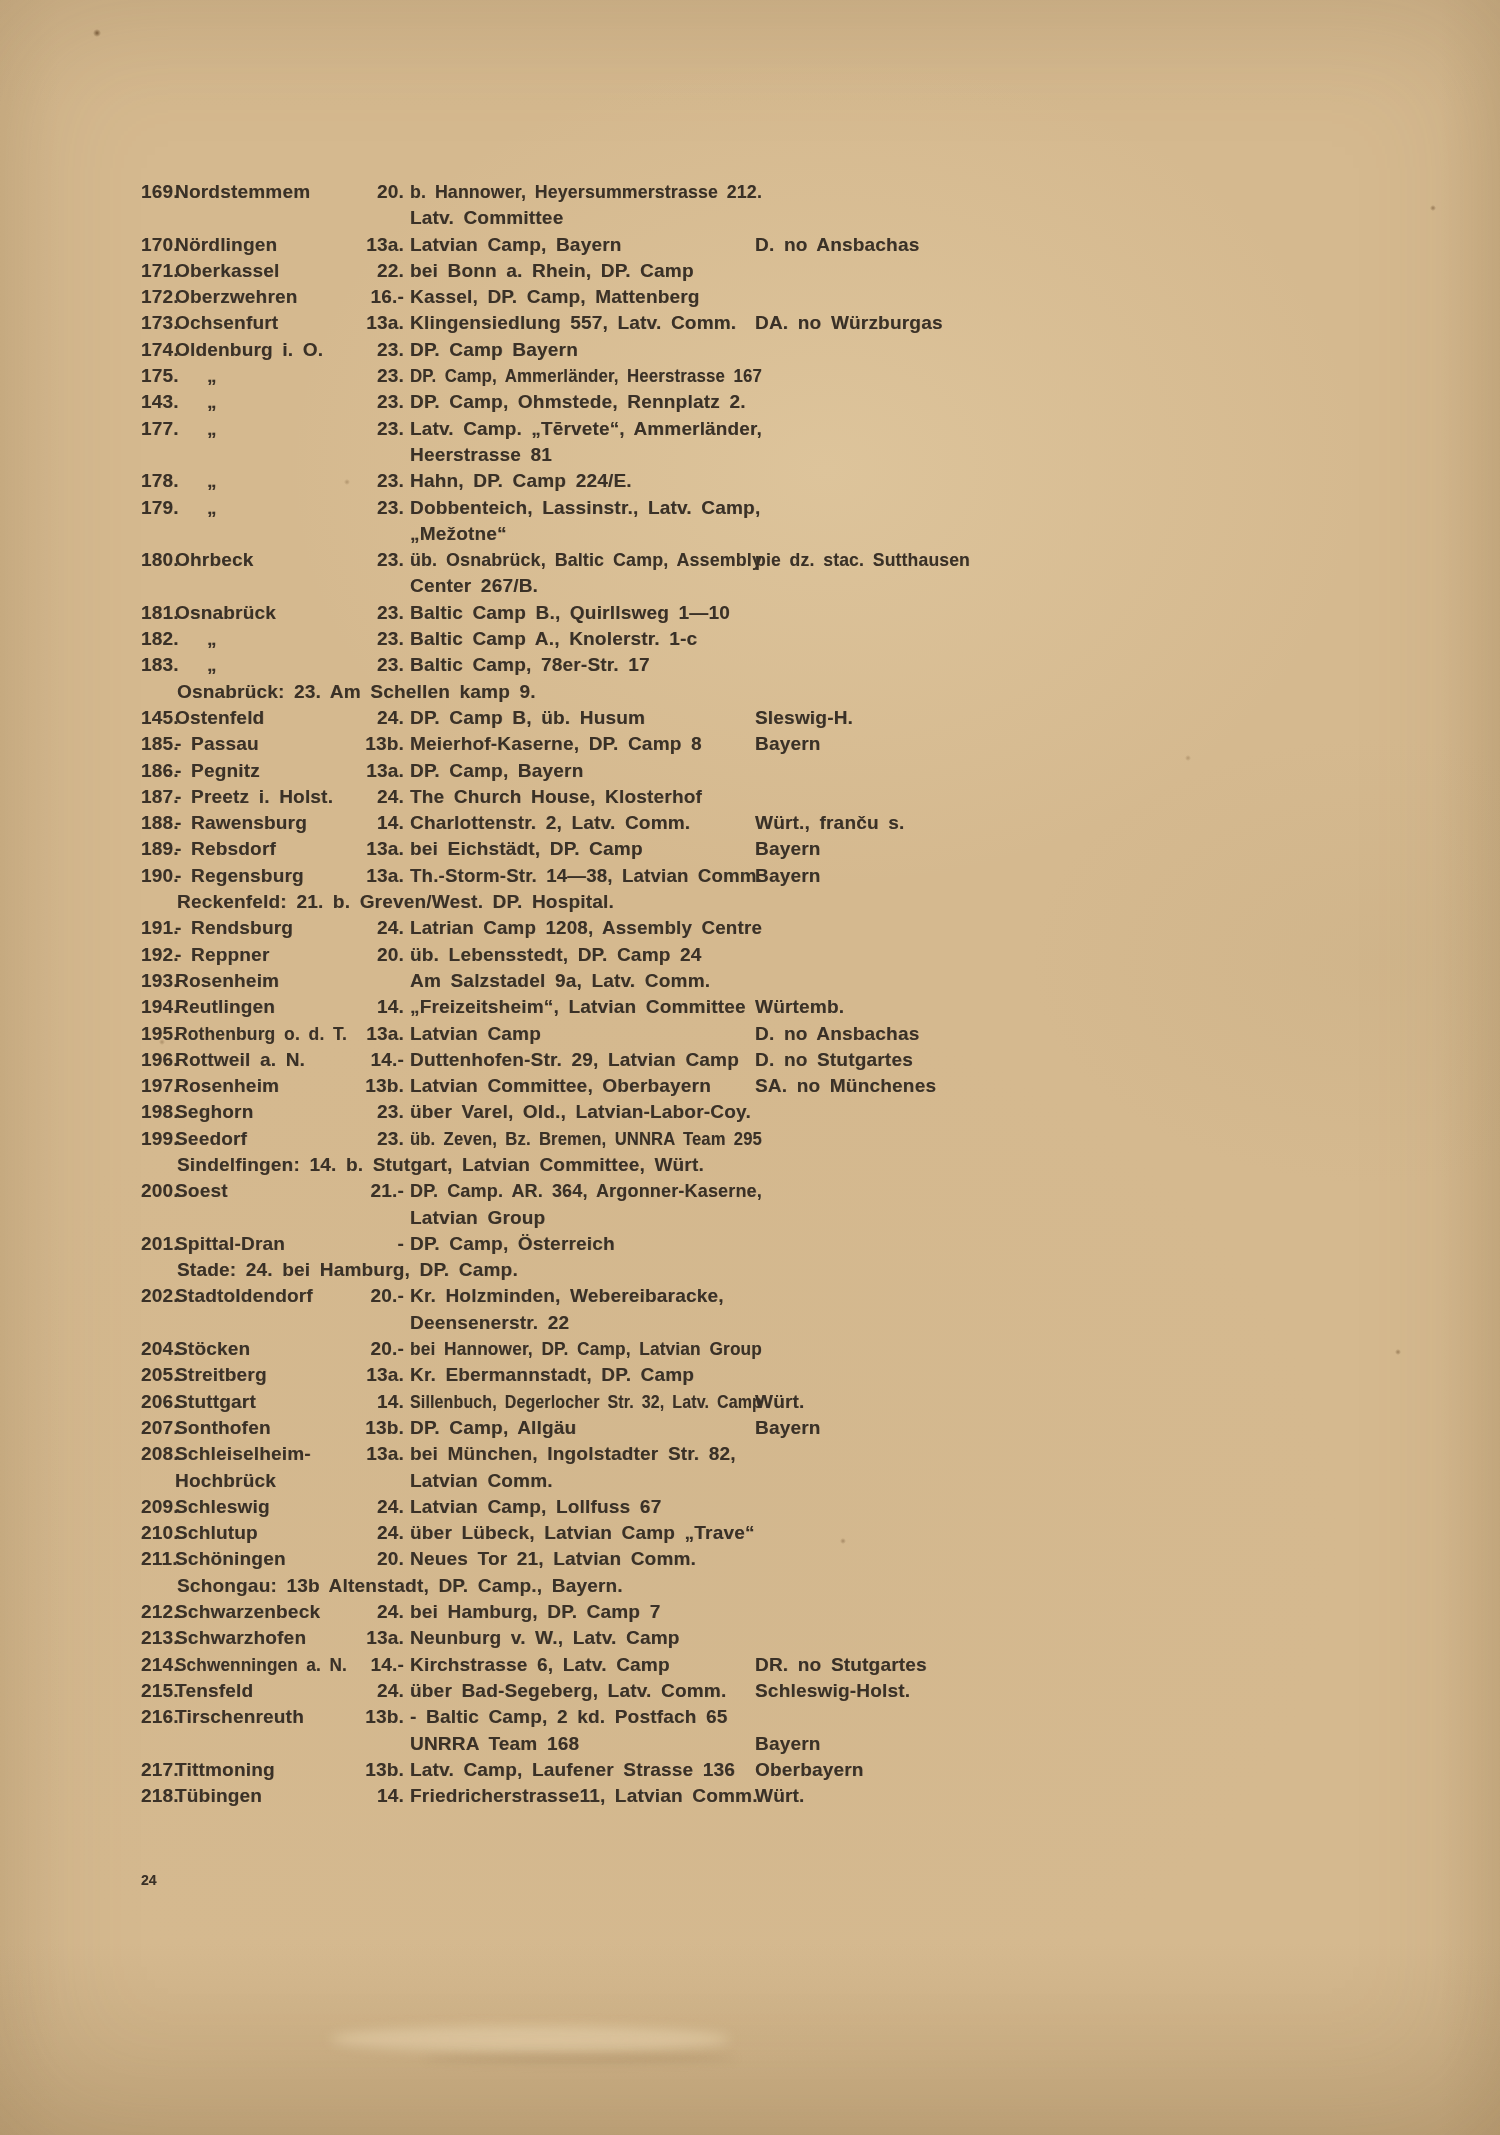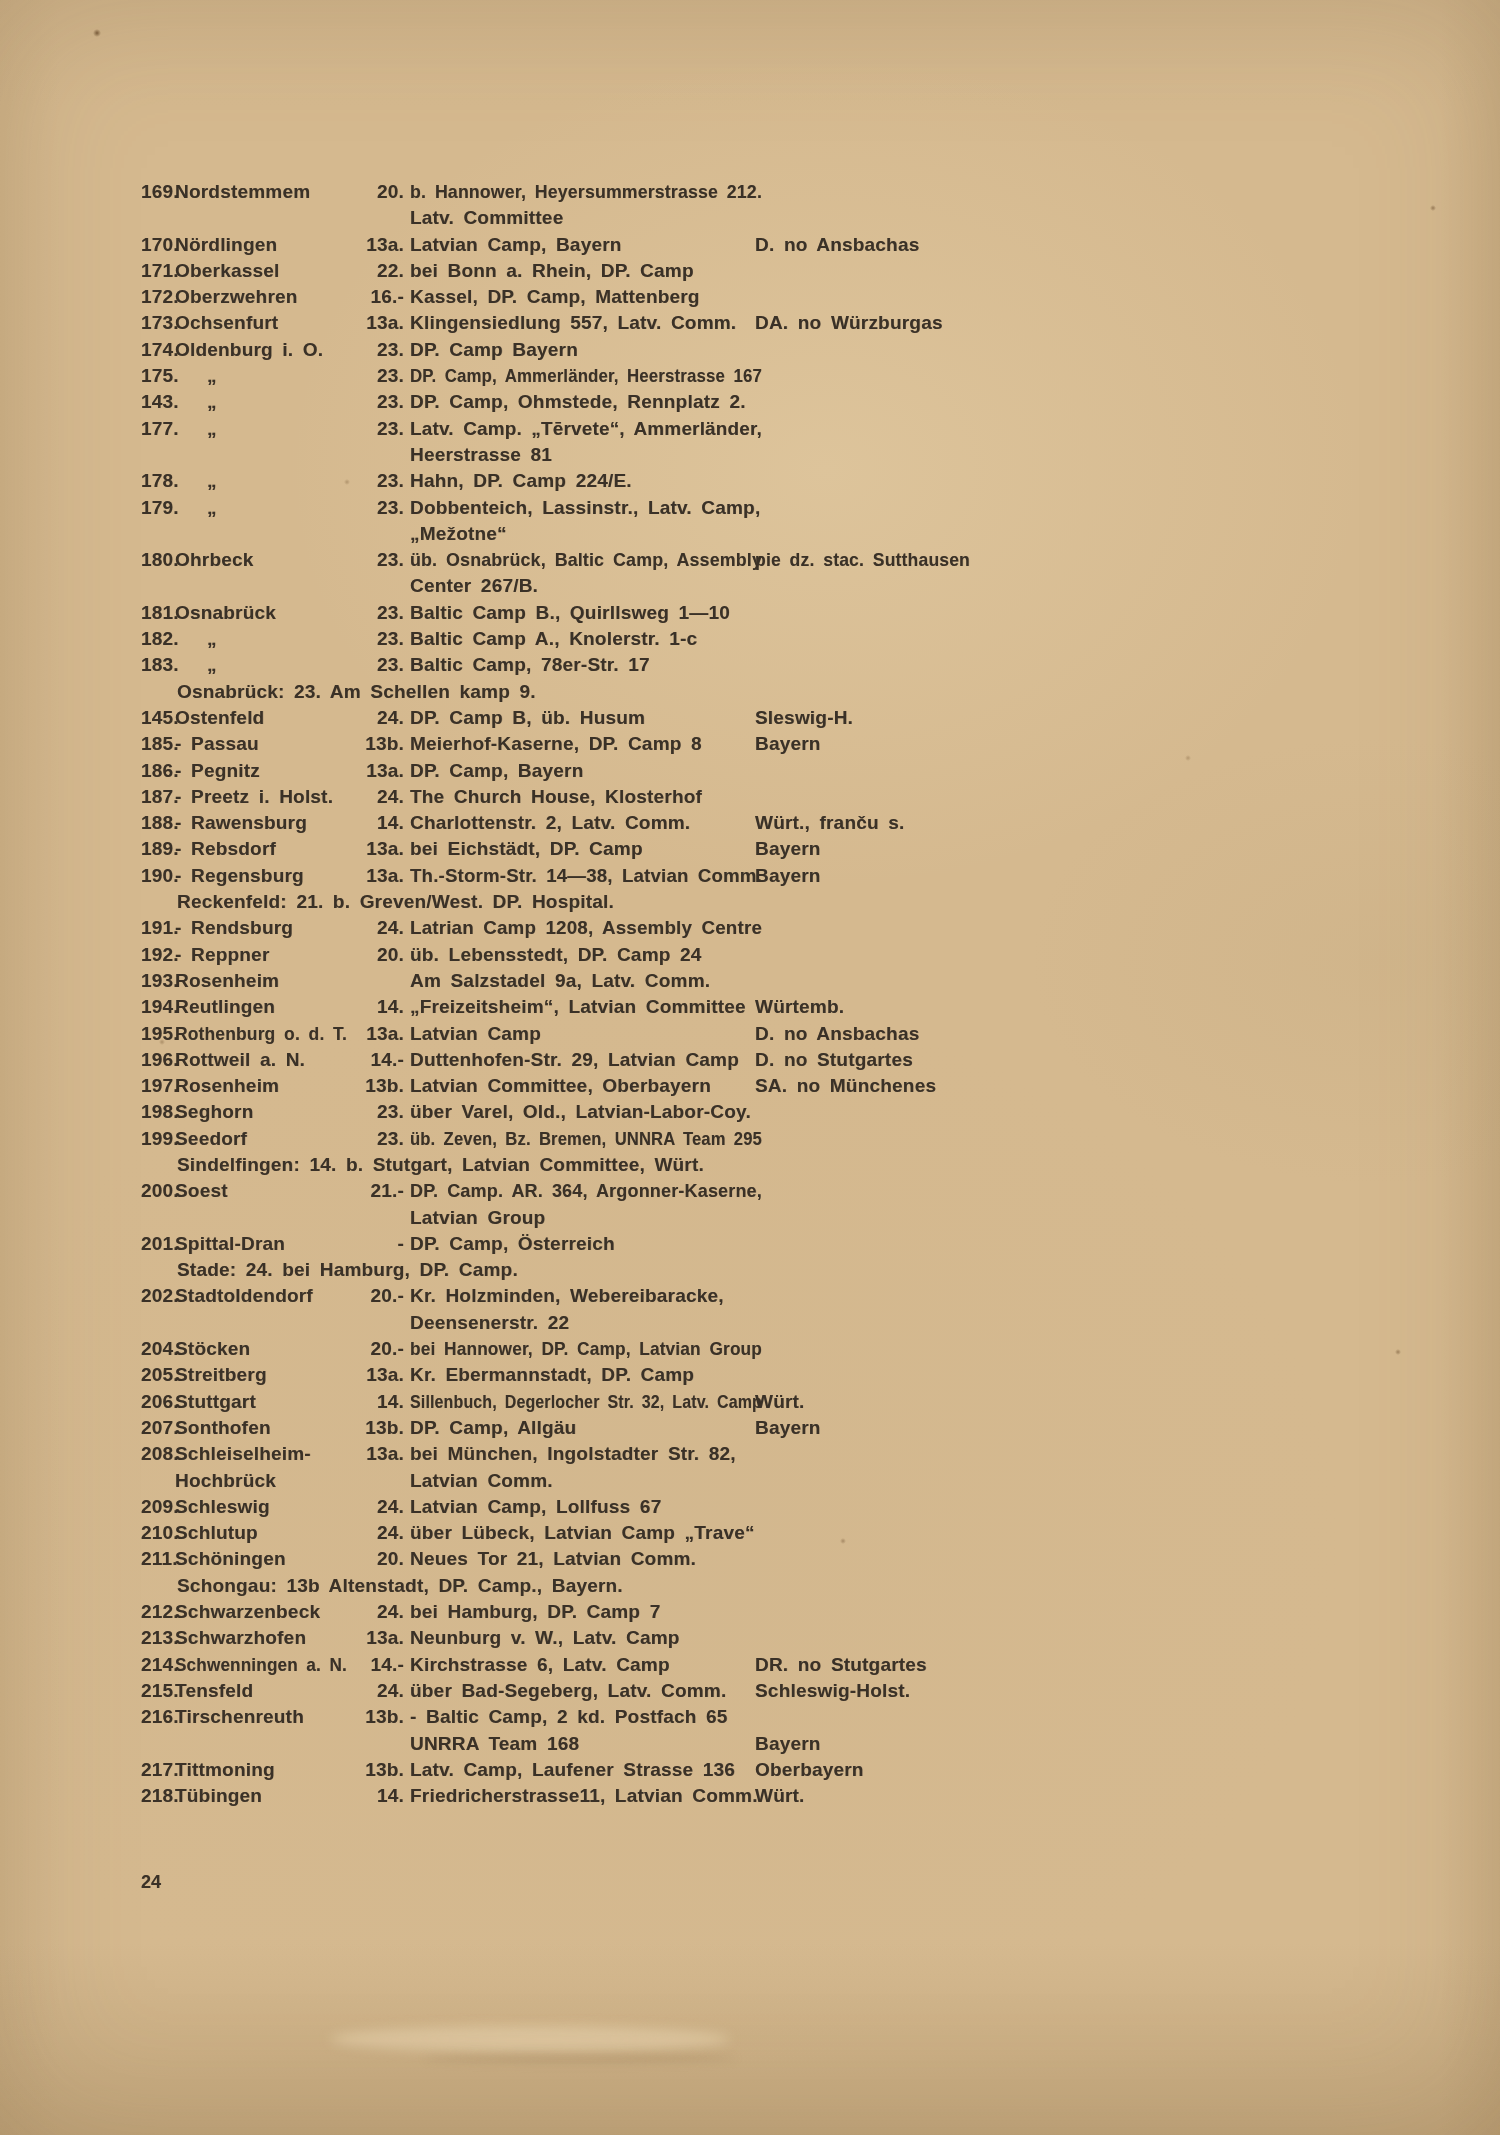--- a/index.html
+++ b/index.html
@@ -34,21 +34,21 @@
        letter-spacing:0.2px;word-spacing:4px;white-space:nowrap;}
   .row span{position:absolute;top:0;transform-origin:0 50%;
             text-shadow:0.3px 0.3px 0 rgba(58,48,39,0.35);}
   .num   {left:141px;}
   .name  {left:175px;}
   .name.ditto{padding-left:32px;}
   .zone  {left:352px;width:52px;text-align:right;}
   .detail{left:410px;}
   .region{left:755px;}
   .full  {left:177px;}
-  .page-number{position:absolute;left:141px;top:1872px;font-size:18px;
+  .page-number{position:absolute;left:141px;top:1872px;font-size:14px;
                text-shadow:0.3px 0.3px 0 rgba(58,48,39,0.35);}
   .smudge-a{position:absolute;left:330px;top:2026px;width:400px;height:26px;
             background:rgba(233,214,177,0.55);border-radius:50%;filter:blur(6px);}
   .smudge-b{position:absolute;left:425px;top:2054px;width:310px;height:9px;
             background:rgba(168,139,99,0.35);border-radius:50%;filter:blur(4px);}
 </style>
 </head>
 <body>
 
 <div class="page">

